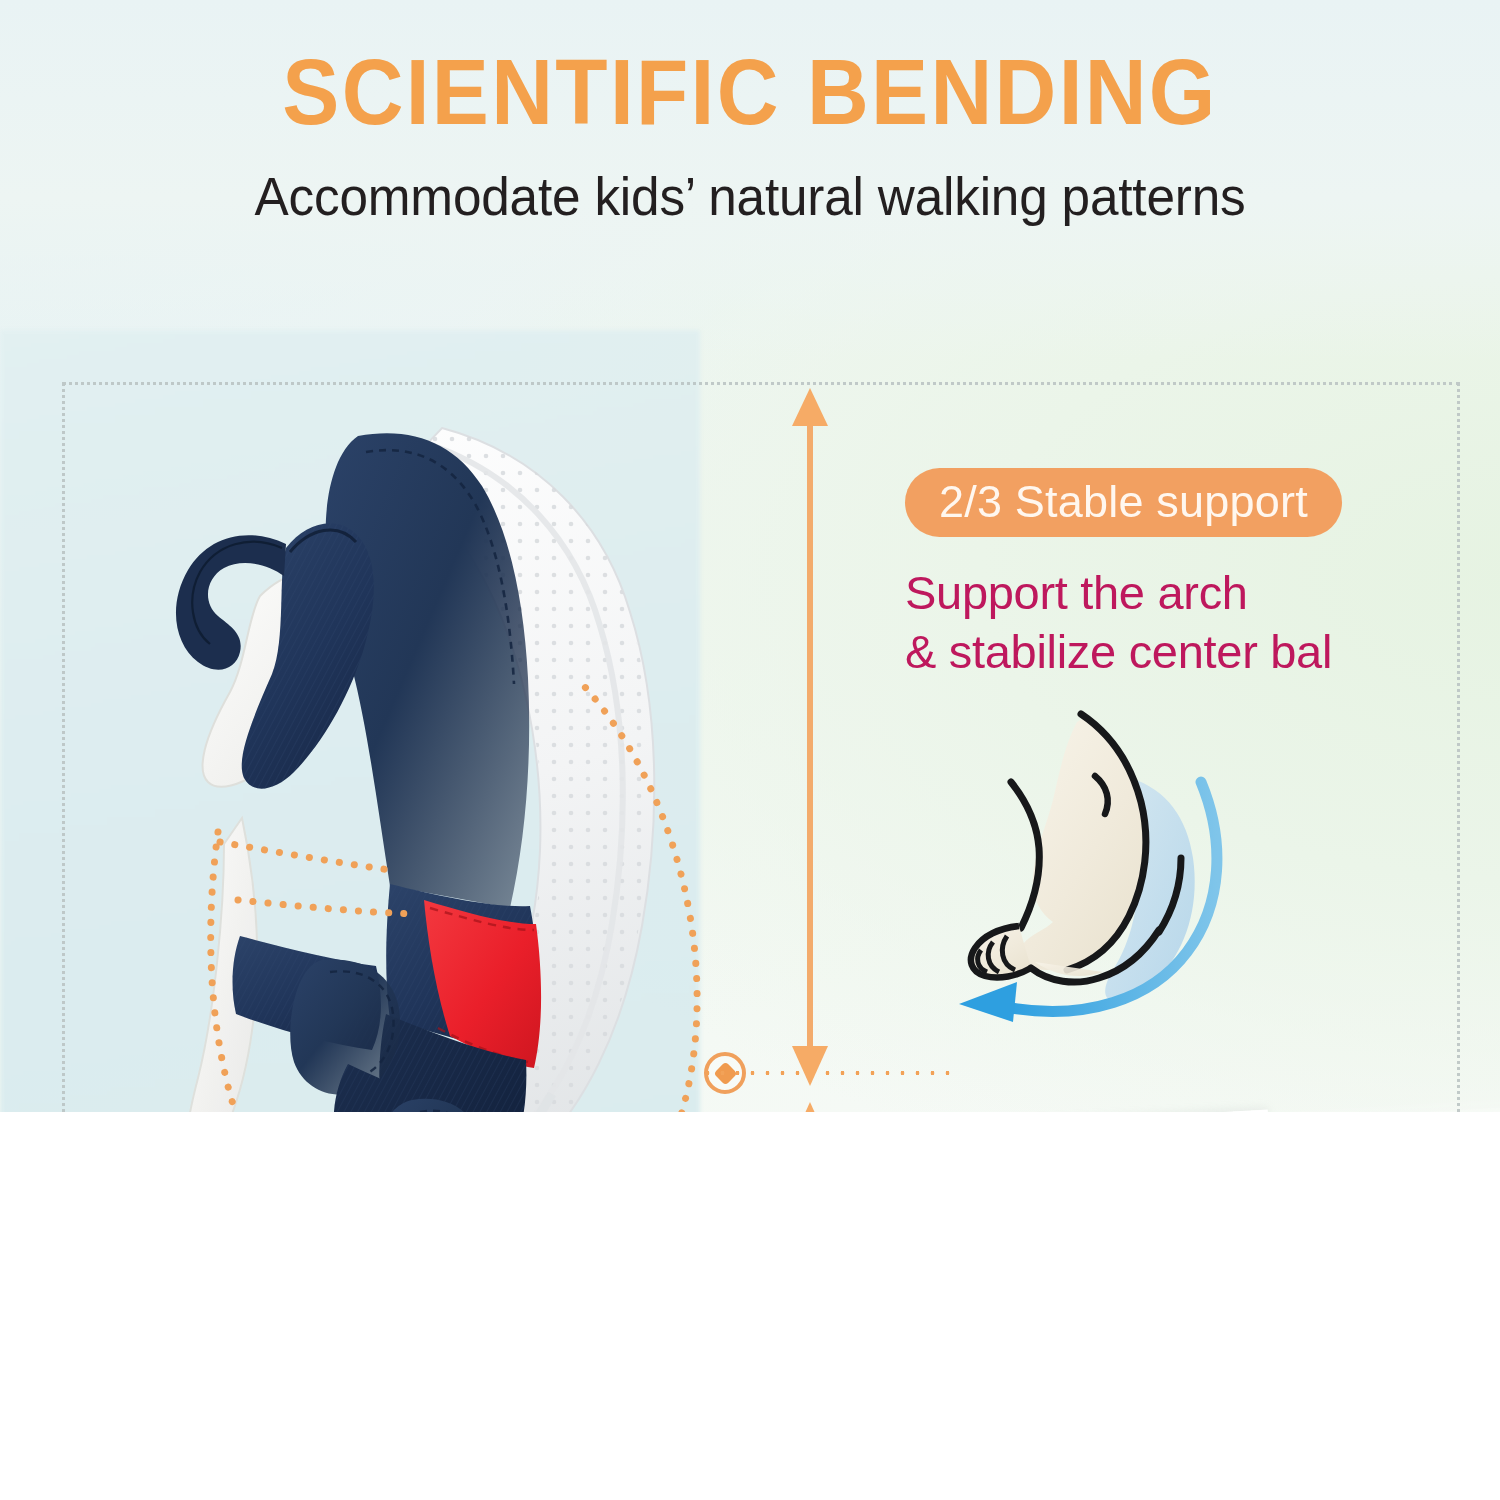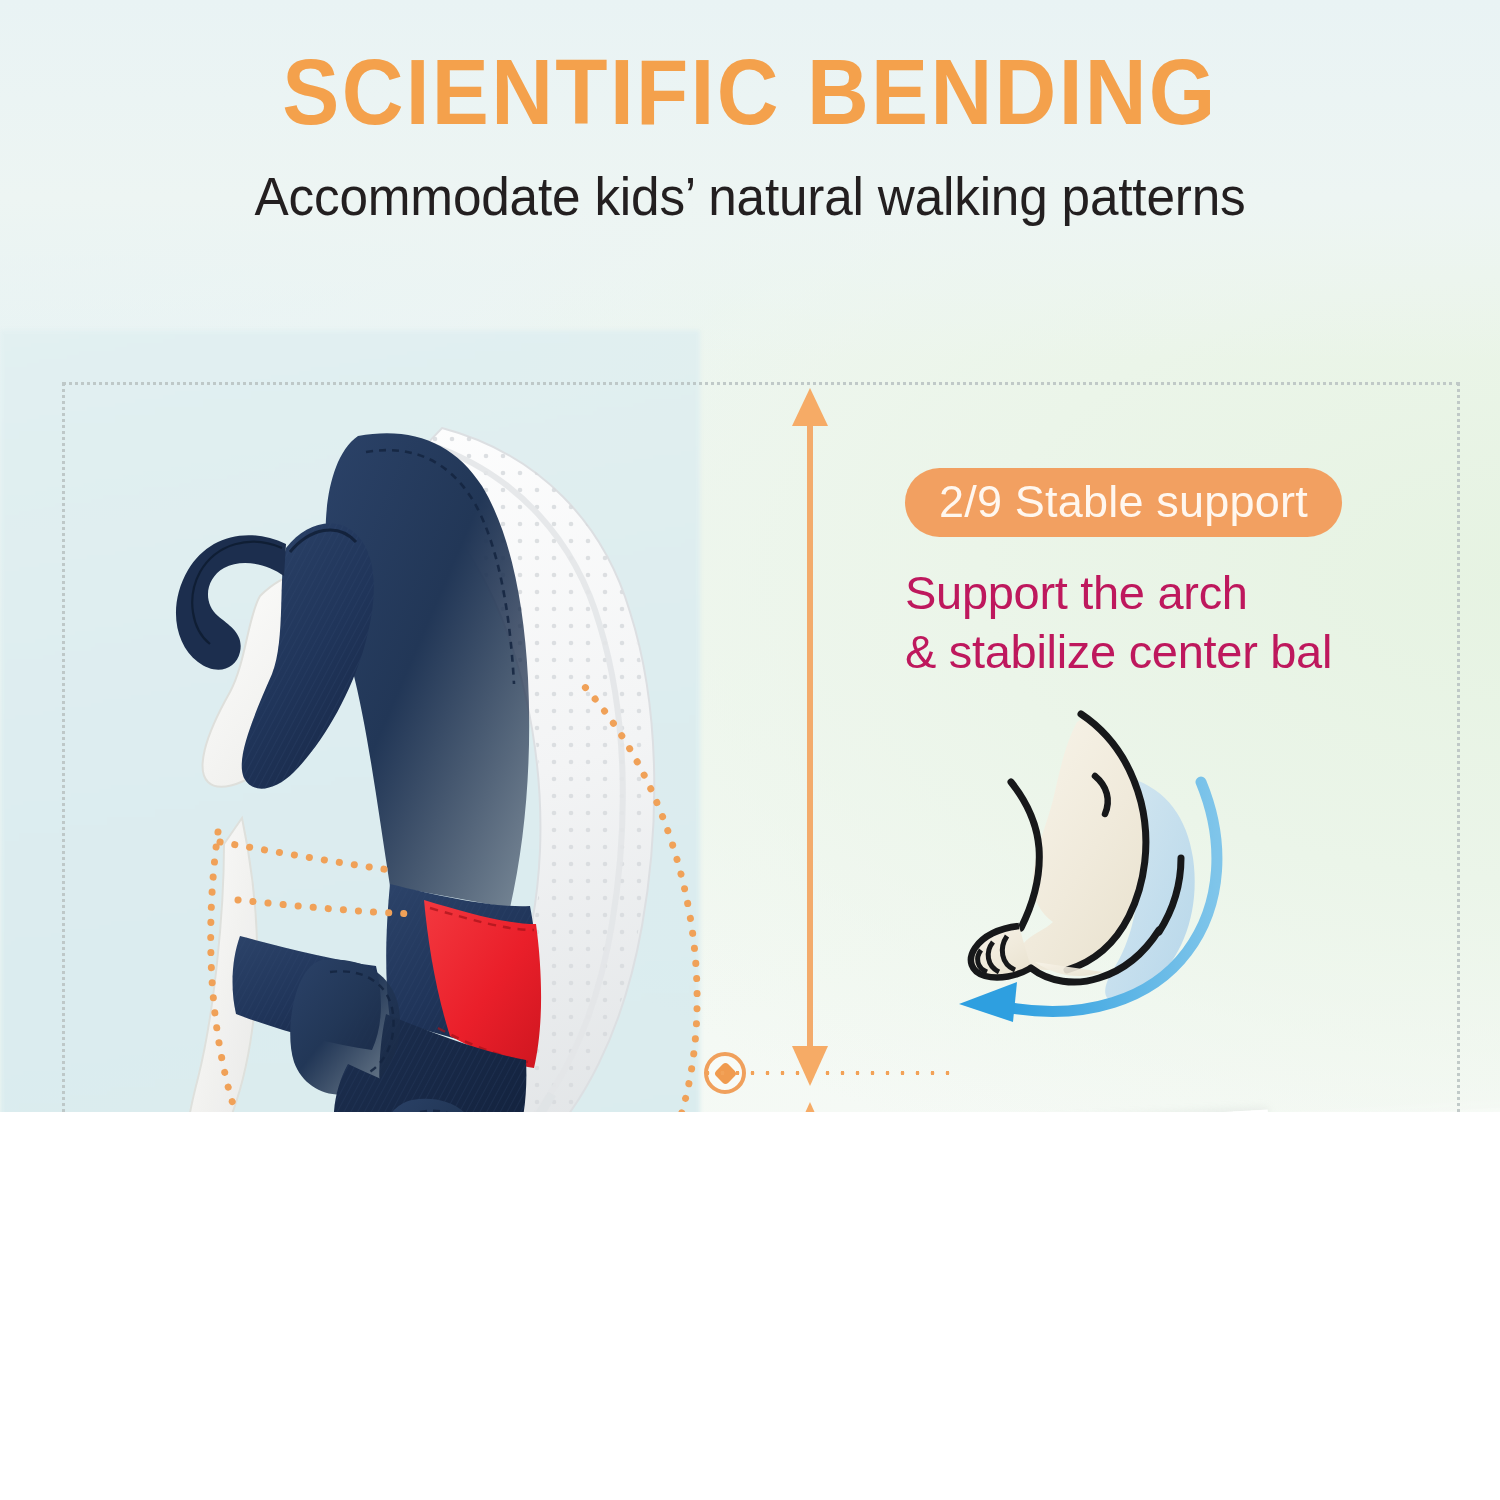--- a/index.html
+++ b/index.html
@@ -338,21 +338,21 @@
 
       <g>
         <line x1="35" y1="730" x2="35" y2="906" stroke="#f3ab6c" stroke-width="6"></line>
         <polygon points="35,716 53,756 17,756" fill="#f6ab66"></polygon>
         <polygon points="35,924 53,884 17,884" fill="#f6ab66"></polygon>
       </g>
     </svg>
   </div>
 
   <div class="panel panel-top">
-    <div class="badge">2/9 Stable support</div>
+    <div class="badge">2/3 Stable support</div>
     <div class="desc">Support the arch
 &amp; stabilize center bal</div>
   </div>
 
   <div class="foot">
     <svg width="330" height="340" viewBox="0 0 330 340">
       <defs>
         <linearGradient id="footFill" x1="0.1" y1="0" x2="0.9" y2="1">
           <stop offset="0%" stop-color="#f7f3e8"></stop>
           <stop offset="55%" stop-color="#f0eadb"></stop>

